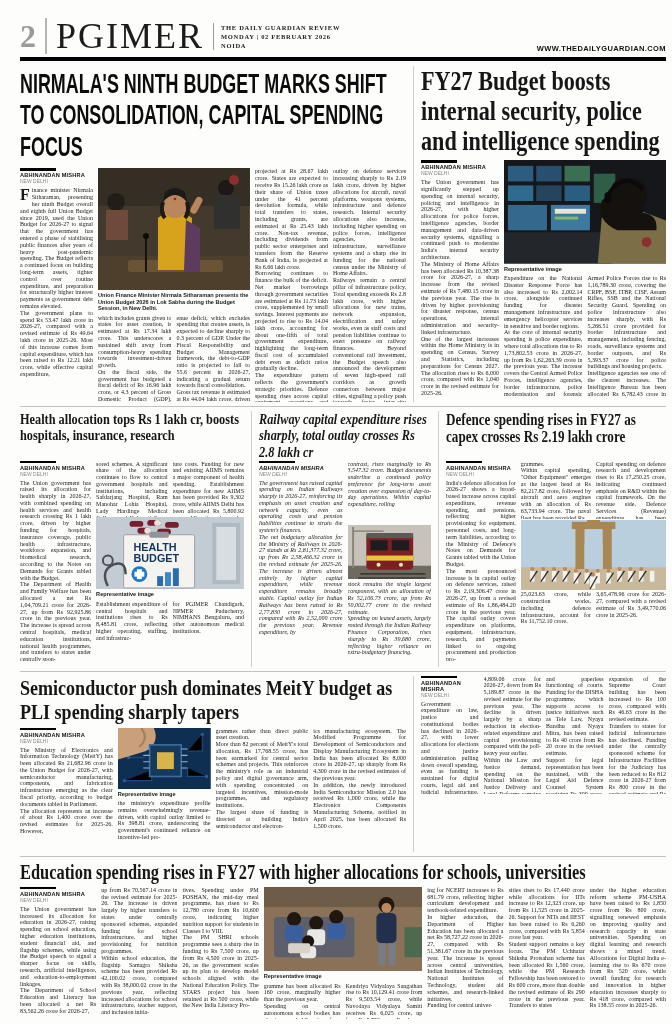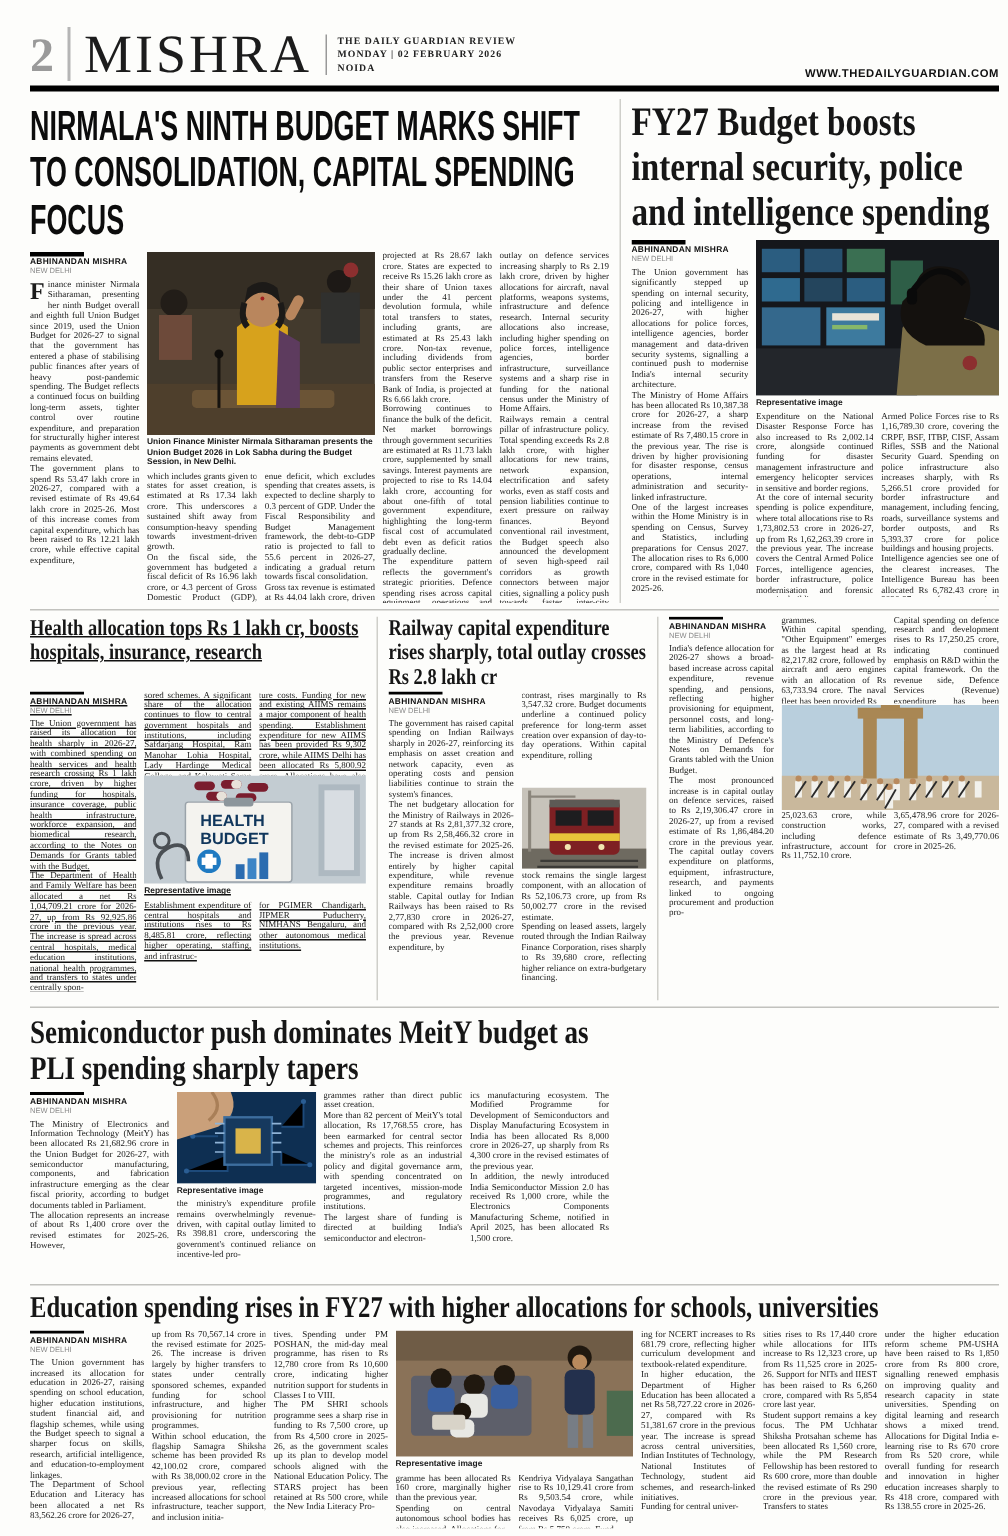--- a/index.html
+++ b/index.html
@@ -54,45 +54,45 @@
   .subrow .ct { flex:1; min-width:0; }
 
   
   .row-top { display:flex; gap:7px; height:336px; overflow:hidden; }
   .lead-art { width:386px; flex:none; }
   .sec-art { flex:1; min-width:0; }
   .lead-body { height:258px; overflow:hidden; }
   .sec-body { height:238px; overflow:hidden; }
 
   .row-mid { display:flex; gap:7px; height:256px; overflow:hidden; }
-  .health-art { width:224px; flex:none;text-decoration:underline; }
-  .rail-art { width:172px; flex:none; }
+  .health-art { width:224px; flex:none; }
+  .rail-art { width:172px; flex:none;font-style:italic; }
   .def-art { flex:1; min-width:0; }
   .head-area { height:50px; overflow:visible; }
   .mid-body { height:200px; overflow:hidden; }
 
-  .row-three { display:flex; gap:7px; height:176px; overflow:hidden;flex-direction:column; }
+  .row-three { display:flex; gap:7px; height:176px; overflow:hidden; }
   .semi-art { width:386px; flex:none; }
   .court-art { flex:1; min-width:0; }
   .head-area3 { height:52px; overflow:visible; }
   .three-body { height:118px; overflow:hidden; }
 
   .edu-art { margin-top:2px; }
   .edu-body { height:132px; overflow:hidden; }
 </style>
 </head>
 <body>
 
 <div class="page">
 
   <header>
     <div class="mast">
       <div class="pagenum">2</div>
       <div class="vr"></div>
-      <div class="section-name">MISHRA</div>
+      <div class="section-name">PGIMER</div>
       <div class="mast-info">
         <div>THE DAILY GUARDIAN REVIEW</div>
         <div>MONDAY | 02 FEBRUARY 2026</div>
         <div>NOIDA</div>
       </div>
     </div>
     <div class="website">WWW.THEDAILYGUARDIAN.COM</div>
   </header>
   <div class="rule-thick"></div>
 
@@ -293,20 +293,23 @@
           </div>
           <div class="ct" style="flex:1">stock remains the single largest component, with an allocation of Rs 52,106.73 crore, up from Rs 50,002.77 crore in the revised estimate.
 Spending on leased assets, largely routed through the Indian Railway Finance Corporation, rises sharply to Rs 39,680 crore, reflecting higher reliance on extra-budgetary financing.</div>
         </div>
       </div>
     </article>
 
     <div class="vdiv"></div>
 
     <article class="def-art">
+      <div class="head-area">
+          <h3 class="h-serif h-def">Defence spending rises in FY27 as capex crosses Rs 2.19 lakh crore</h3>
+        </div>
       <div class="cols mid-body">
         <div class="col">
           <div class="byline">
             <div class="by-bar"></div>
             <div class="by-author">ABHINANDAN MISHRA</div>
             <div class="by-loc">NEW DELHI</div>
           </div>
           <div class="ct">India's defence allocation for 2026-27 shows a broad-based increase across capital expenditure, revenue spending, and pensions, reflecting higher provisioning for equipment, personnel costs, and long-term liabilities, according to the Ministry of Defence's Notes on Demands for Grants tabled with the Union Budget.
 The most pronounced increase is in capital outlay on defence services, raised to Rs 2,19,306.47 crore in 2026-27, up from a revised estimate of Rs 1,86,484.20 crore in the previous year. The capital outlay covers expenditure on platforms, equipment, infrastructure, research, and payments linked to ongoing procurement and production pro-</div>
         </div>

